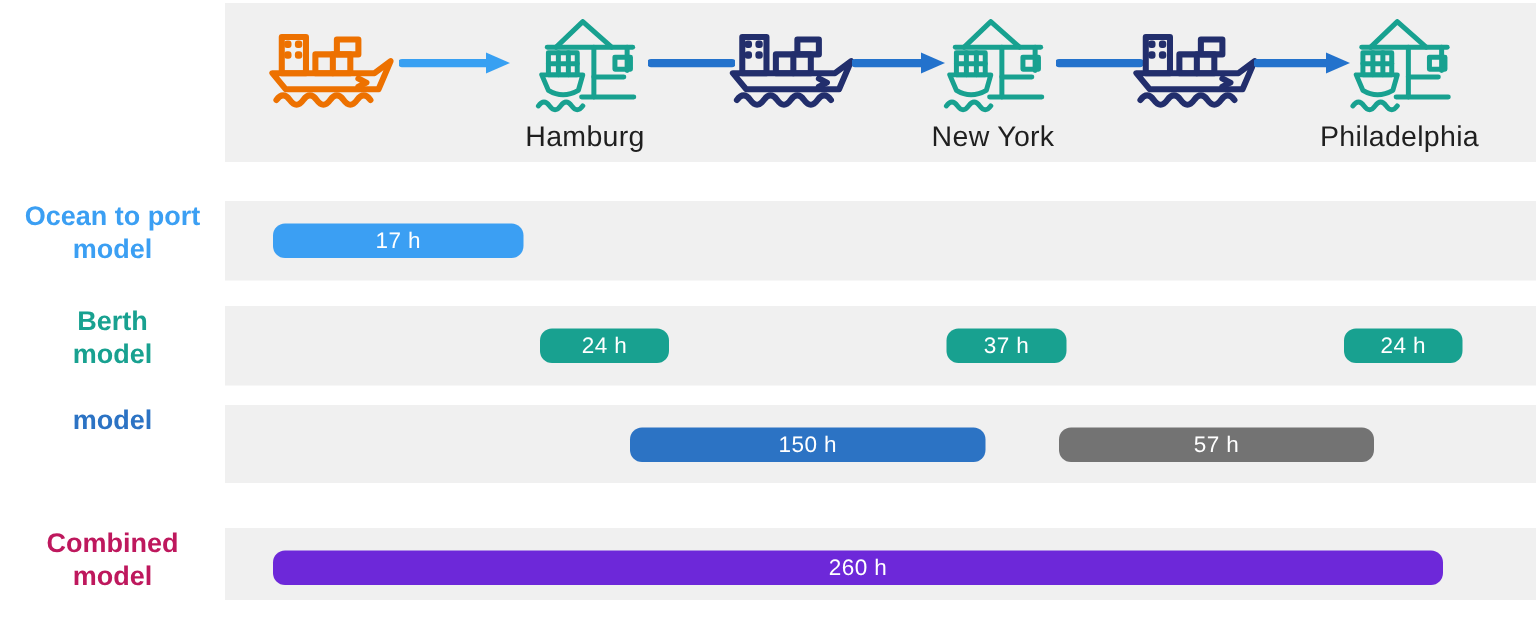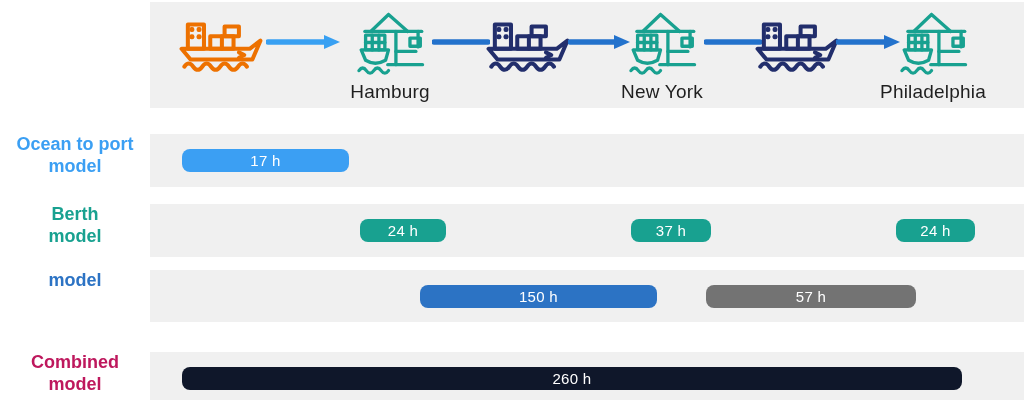--- a/index.html
+++ b/index.html
@@ -204,18 +204,18 @@
           <span>57 h</span>
         </div>
       </div>
       <div class="row-label" style="top: 352px; height: 53px; color: #be185d;">
         <div>
           <div>Combined</div>
           <div>model</div>
         </div>
       </div>
       <div class="row-band" style="top: 352px; height: 53px;">
-        <div class="bar" style="left: 32px; width: 780px; top: 15px; background: #0f172a;">
+        <div class="bar" style="left: 32px; width: 780px; top: 15px; background: #6d28d9;">
           <span>260 h</span>
         </div>
       </div>
     </div>
 </div>
 
 </body></html>

